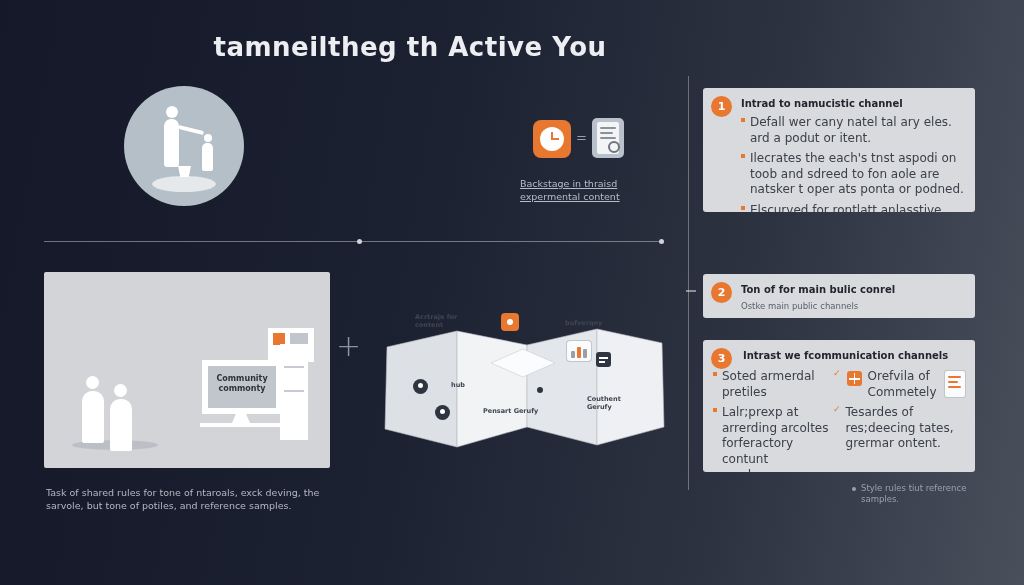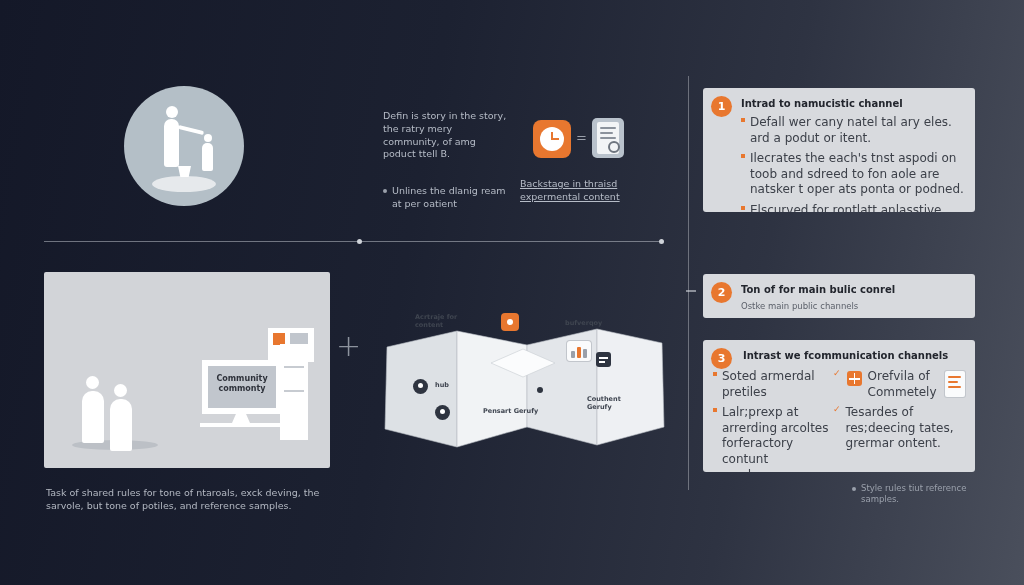--- a/index.html
+++ b/index.html
@@ -95,21 +95,21 @@
   .cc-frame .orange{position:absolute;left:5px;top:5px;width:12px;height:12px;background:#e8772f;}
   .cc-frame .gray{position:absolute;left:22px;top:5px;width:18px;height:24px;background:#c1c6cd;}
   
   .plus{position:absolute;left:336px;top:328px;font-size:30px;font-weight:300;color:#8d939e;}
   
   .map{position:absolute;left:375px;top:277px;width:295px;height:155px;margin-top:28px;}
   .map svg{position:absolute;left:0;top:0;}
   .map-label{position:absolute;font-size:6.5px;font-weight:bold;color:#3f4550;line-height:1.25;}
   .ml0{left:40px;top:8px;width:52px;}
   .ml1{left:190px;top:14px;width:52px;}
-  .ml2{left:60px;top:76px;width:30px;}
+  .ml2{left:60px;top:76px;width:30px;text-align:right;}
   .ml3{left:108px;top:102px;width:62px;}
   .ml4{left:212px;top:90px;width:52px;}
   .m-orange{position:absolute;left:126px;top:8px;width:18px;height:18px;background:#e8772f;border-radius:4px;}
   .m-orange::before{content:"";position:absolute;left:6px;top:6px;width:6px;height:6px;border-radius:50%;background:#fff;}
   .m-circ{position:absolute;width:15px;height:15px;border-radius:50%;background:#2e3440;}
   .m-circ::before{content:"";position:absolute;left:5px;top:4px;width:5px;height:5px;border-radius:50%;background:#fff;}
   .m-pin{left:38px;top:74px;} .m-user{left:60px;top:100px;}
   .m-chart{position:absolute;left:192px;top:36px;width:24px;height:20px;background:#fafbfc;border-radius:3px;box-shadow:0 0 0 1px #c2c6cc;}
   .m-chart i{position:absolute;bottom:3px;width:4px;display:block;border-radius:1px;}
   .m-chart .b1{left:4px;height:7px;background:#9aa0aa;}
@@ -120,42 +120,36 @@
   .m-square::after{content:"";position:absolute;left:3px;top:9px;width:6px;height:1.5px;background:#fff;}
   .m-dot{position:absolute;left:162px;top:82px;width:6px;height:6px;border-radius:50%;background:#2e3440;}
   
   .bottom-note{position:absolute;left:46px;top:486px;width:312px;color:#b3b8c2;font-size:9.5px;line-height:1.4;}
 </style>
 </head>
 <body>
 
 <div class="canvas">
 
+  <h1 class="title">tamneiltheg th Active You</h1>
 
   <div class="hero">
     <div class="platform"></div>
     <div class="p-main">
       <div class="head"></div>
       <div class="body"></div>
     </div>
     <div class="arm"></div>
     <div class="p-small">
       <div class="head"></div>
       <div class="body"></div>
     </div>
     <div class="bucket"></div>
   </div>
 
-  <div class="intro">
-    <div>Defin is story in the story, the ratry mery community, of amg poduct ttell B.</div>
-    <div class="bullet-line">
-      <span class="gdot"></span>
-      <span>Unlines the dlanig ream at per oatient</span>
-    </div>
-  </div>
 
   <div class="clock-box">
     <div class="clock-face"></div>
   </div>
   <div class="connector">=</div>
   <div class="doc-box">
     <div class="doc-page">
       <i class="doc-line doc-l1"></i>
       <i class="doc-line doc-l2"></i>
       <i class="doc-line doc-l3"></i>

